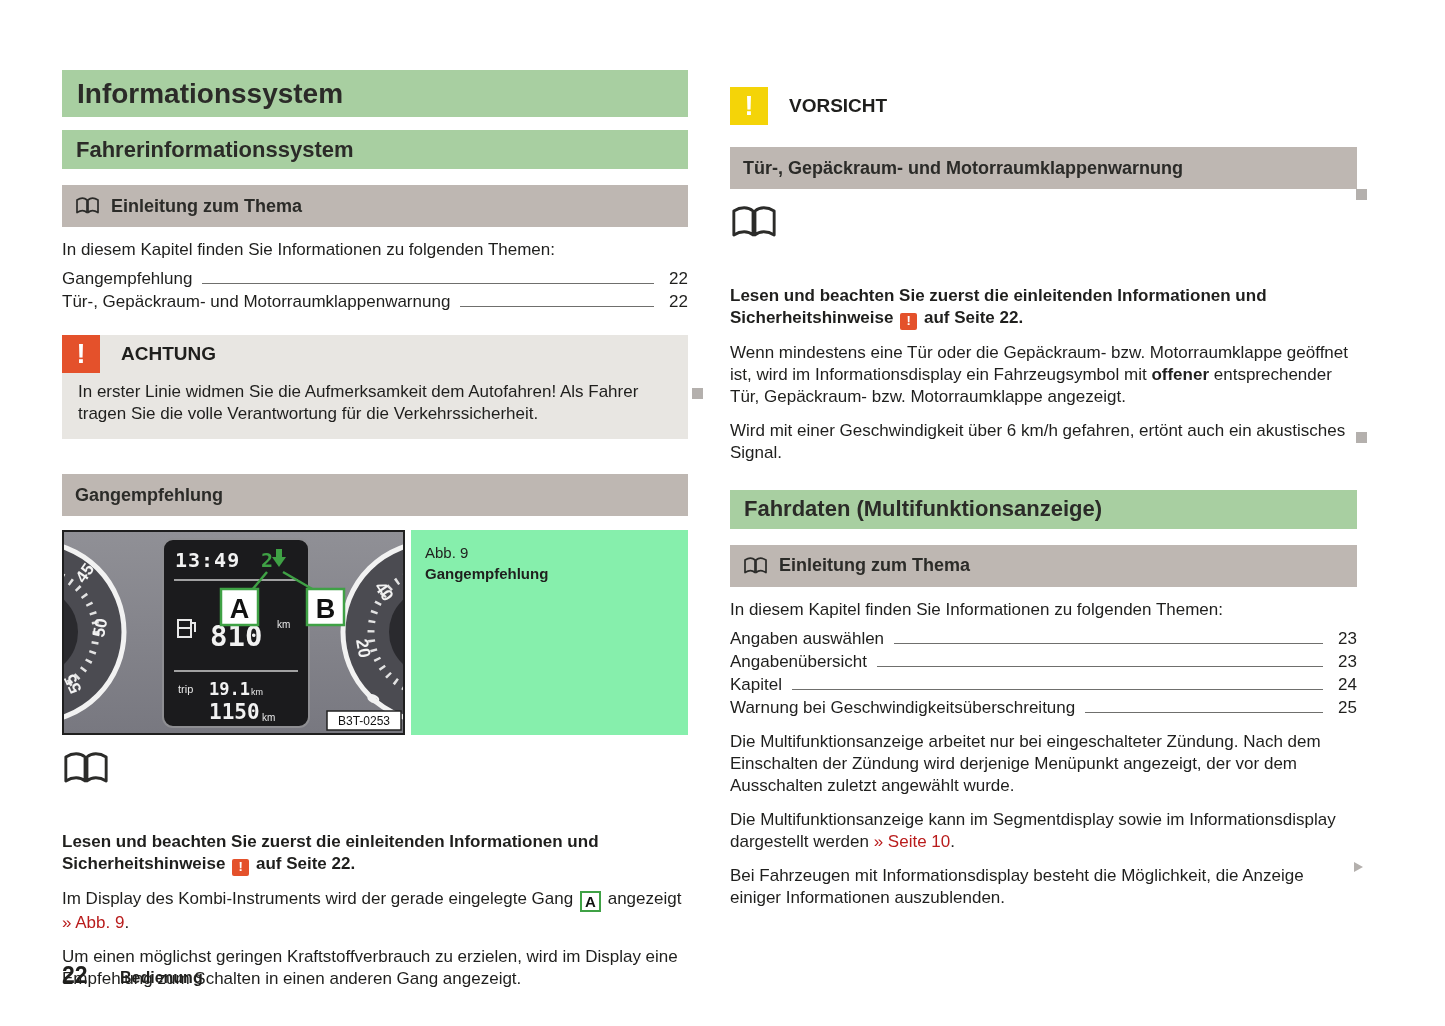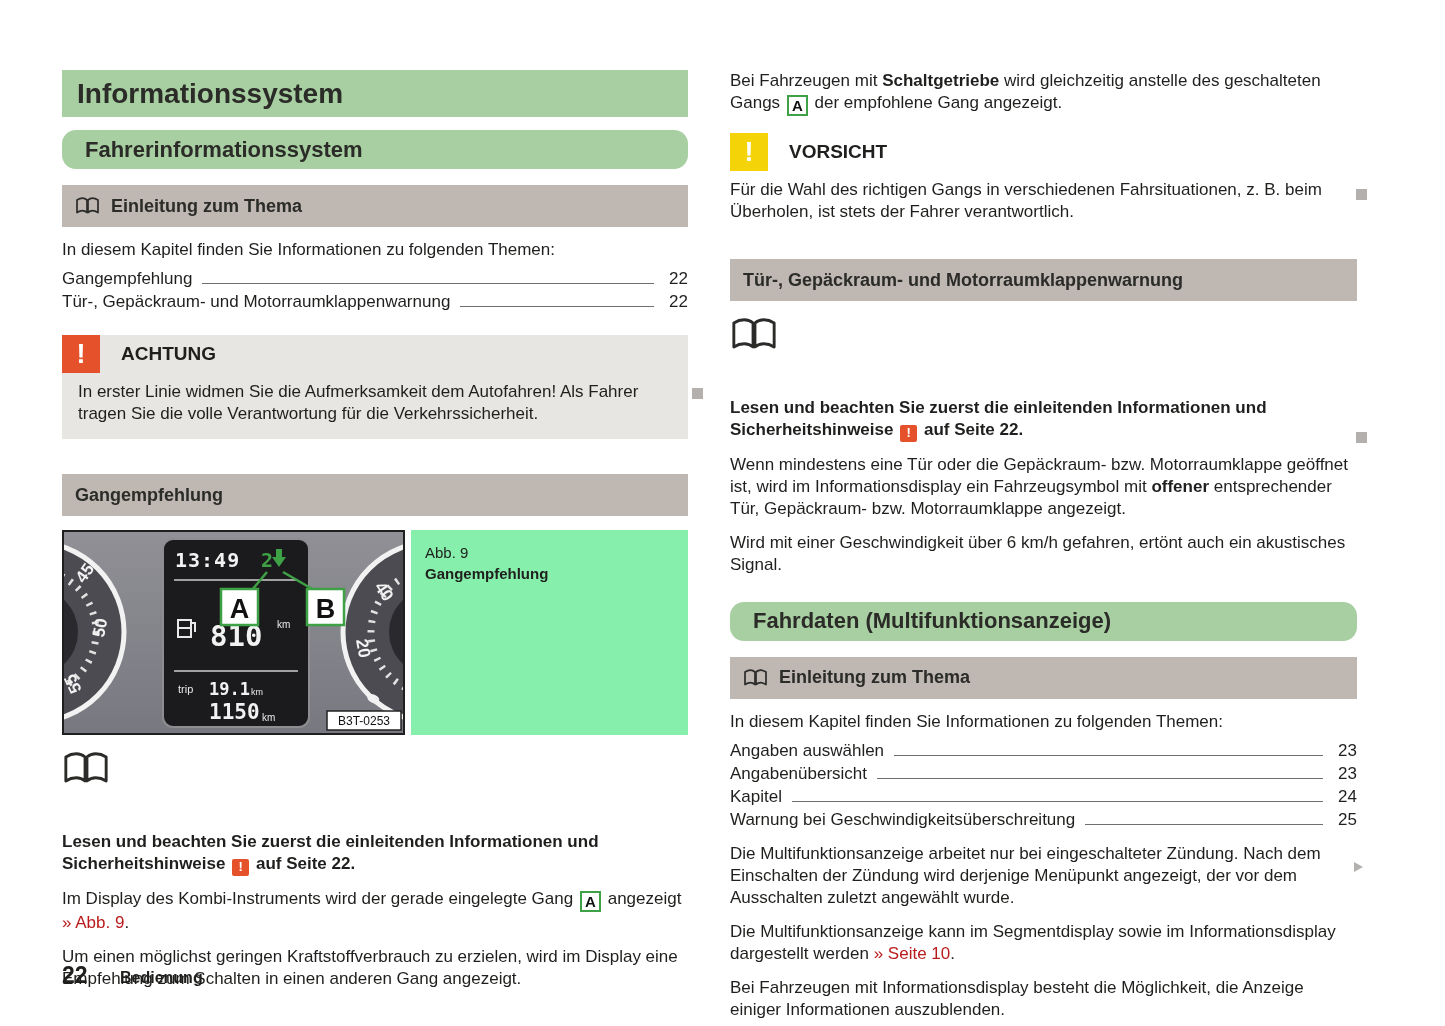--- a/index.html
+++ b/index.html
@@ -6,21 +6,21 @@
   html,body { width:1445px; height:1026px; background:#ffffff;
     font-family:"Liberation Sans", sans-serif; color:#1f1f1d; }
   .page { position:relative; width:1445px; height:1026px; overflow:hidden; }
   .col { position:absolute; top:70px; }
   .col-left  { left:62px;  width:626px; }
   .col-right { left:730px; width:627px; }
 
   
   .banner { display:flex; align-items:center; font-weight:bold; color:#2b2b28; }
   .banner-l1 { height:47px; background:#a8cfa1; font-size:28px; padding-left:15px; }
-  .banner-l2 { height:39px; background:#a8cfa1; font-size:22px; padding-left:23px; margin-top:13px;border-radius:14px; }
+  .banner-l2 { height:39px; background:#a8cfa1; font-size:22px; padding-left:14px; margin-top:13px; }
   .banner-h3 { height:42px; background:#beb7b2; font-size:18px; padding-left:13px; gap:11px; }
   .mt16 { margin-top:16px; }
 
   p.body { font-size:17px; line-height:22px; margin-top:12px; }
   .lead { margin-top:14px; }
   b.inlinebold { font-weight:bold; }
 
   
   .toc { margin-top:6px; }
   .toc-row { display:flex; align-items:baseline; font-size:17px; line-height:23px; cursor:default; }
@@ -212,28 +212,26 @@
 
     <p class="body"><span>Im Display des Kombi-Instruments wird der gerade eingelegte Gang</span> <span class="callout">A</span> <span>angezeigt</span> <a class="greenlink">» Abb. 9</a><span>.</span></p>
 
     <p class="body">Um einen möglichst geringen Kraftstoffverbrauch zu erzielen, wird im Display eine Empfehlung zum Schalten in einen anderen Gang angezeigt.</p>
 
 
   </div>
 
   <div class="col col-right">
 
-    <p class="body" style="margin-top:0;"><span>Bei Fahrzeugen mit</span> <b class="inlinebold">Schaltgetriebe</b> <span>wird gleichzeitig anstelle des geschalteten Gangs</span> <span class="callout">A</span> <span>der empfohlene Gang angezeigt.</span></p>
 
     <div class="warnblock plain" style="margin-top:17px;">
       <div class="warn-titlerow">
         <span class="warn-icon yellow">!</span>
         <span class="warn-title">VORSICHT</span>
       </div>
-      <div class="warn-body">Für die Wahl des richtigen Gangs in verschiedenen Fahrsituationen, z. B. beim Überholen, ist stets der Fahrer verantwortlich.</div>
     </div>
 
     <div class="banner banner-h3" style="margin-top:22px;">
       <span>Tür-, Gepäckraum- und Motorraumklappenwarnung</span>
     </div>
 
     <div class="readnote">
       <span class="bookicon-lg">
         <svg width="48" height="35" viewBox="0 0 50 36" fill="none" stroke="currentColor" stroke-width="3" stroke-linejoin="round">
           <path d="M4 6 C11 1.5, 19 1.5, 24 6 L24 31 C19 26.5, 11 26.5, 4 31 Z"></path>

